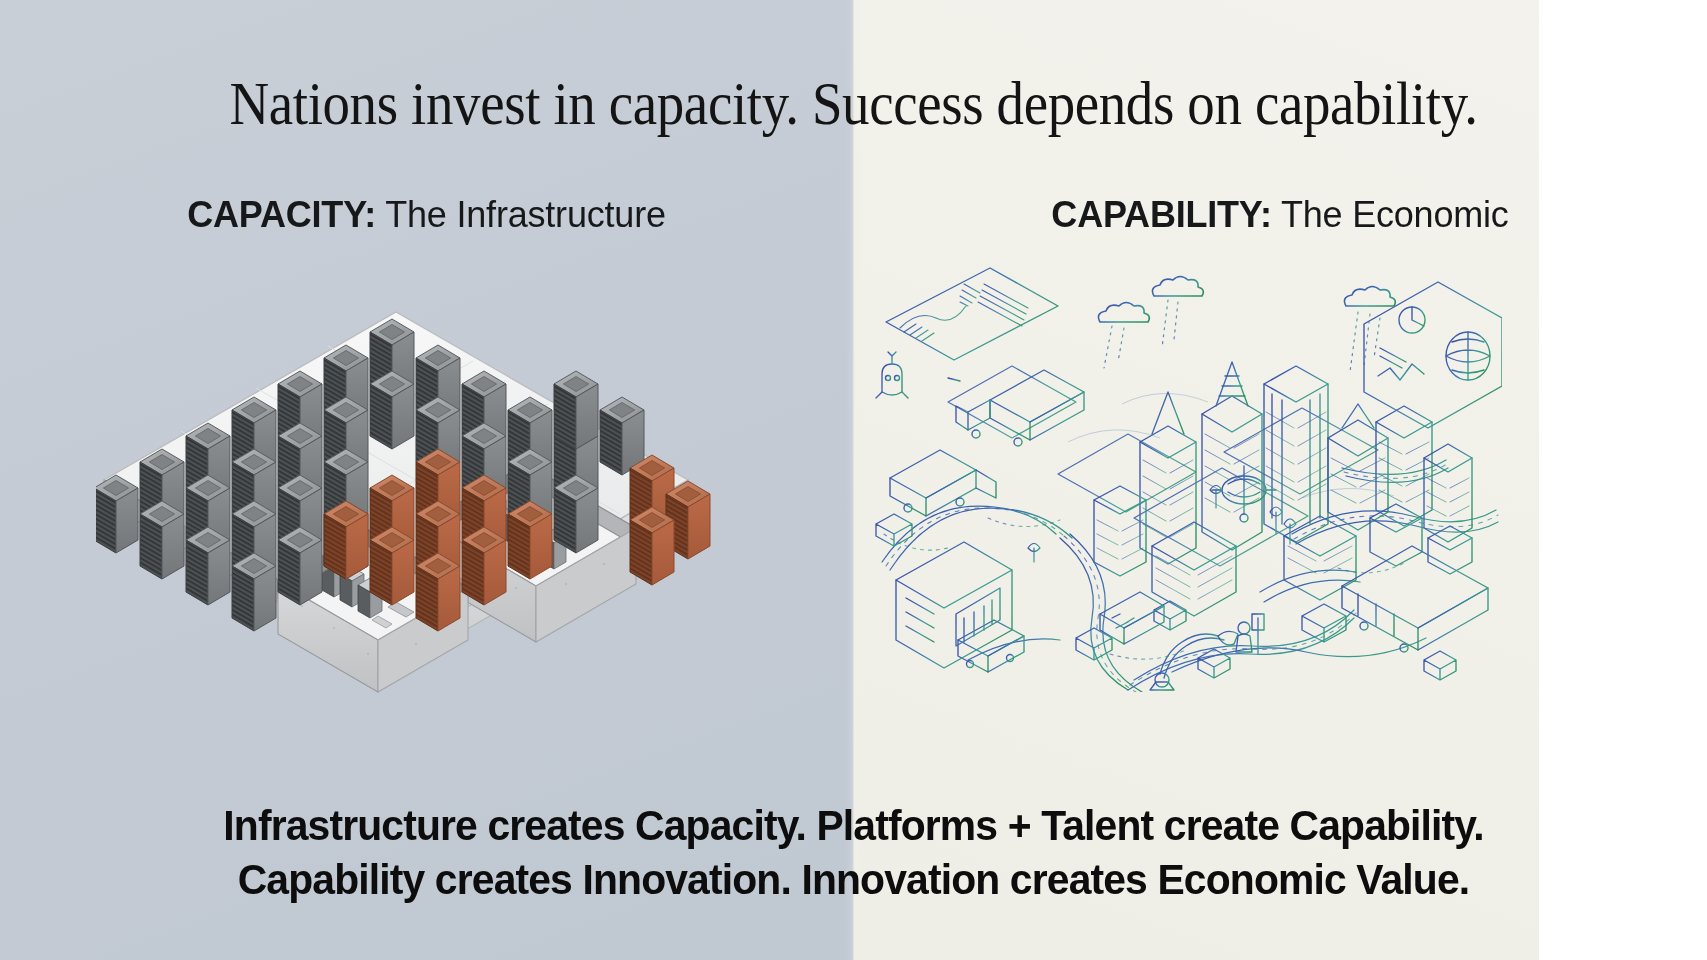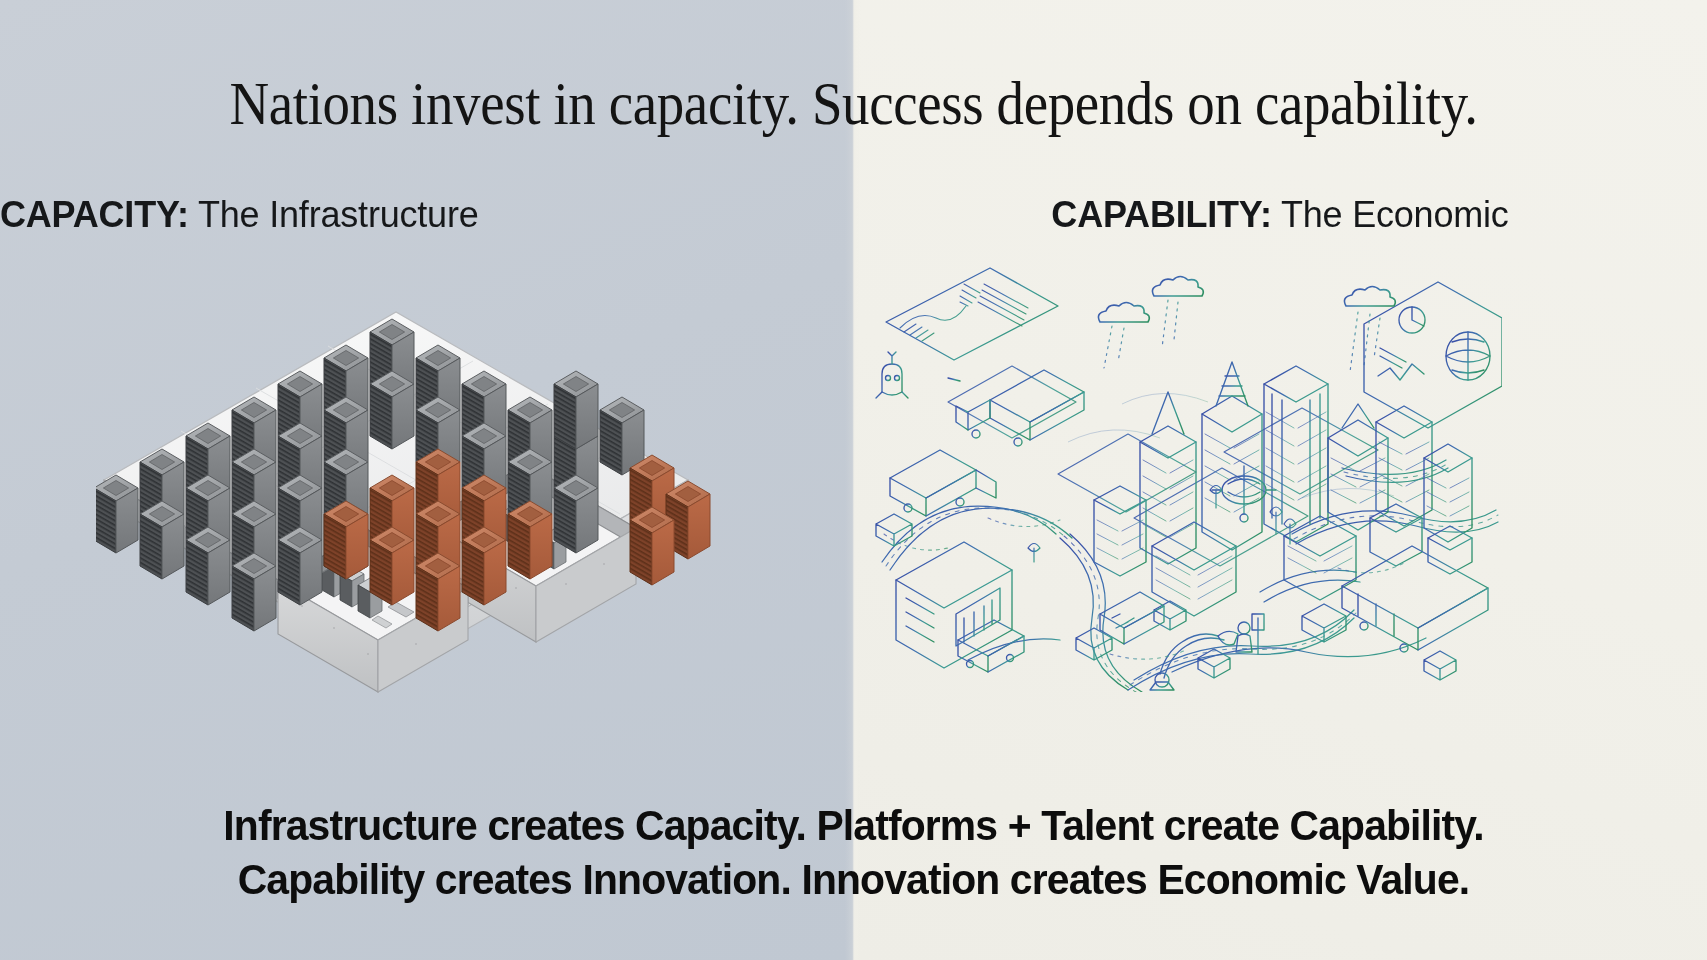--- a/index.html
+++ b/index.html
@@ -1,21 +1,21 @@
 <!DOCTYPE html>
 <html><head>
 <meta charset="utf-8">
 <title>Capacity vs Capability</title>
 <style>
   html,body{margin:0;padding:0;background:#ffffff;}
   body{font-family:"Liberation Sans", sans-serif;}
 
   #slide{
     position:relative;
-    width:1707px;height:960px;
+    width:1539px;height:960px;
     overflow:hidden;
     background:#c6ccd4;
   }
 
   
   .bg-left{
     position:absolute;left:0;top:0;width:853px;height:960px;
     background:linear-gradient(160deg,#c9cfd7 0%,#c4cbd4 45%,#c0c8d2 100%);
   }
   .bg-right{
@@ -45,21 +45,21 @@
   .subhead{
     position:absolute;top:193px;
     font-size:36px;
     line-height:1.2;
     color:#16181a;
     white-space:nowrap;
     letter-spacing:-.2px;
   }
   .subhead .lead{font-weight:700;}
   .subhead .tail{font-weight:400;}
-  .subhead.left{left:0;width:853px;}
+  .subhead.left{left:0;width:853px;text-align:center;}
   .subhead.right{left:853px;width:854px;text-align:center;}
 
   
   .caption{
     position:absolute;left:0;top:798px;width:1707px;
     text-align:center;
     font-size:43px;
     font-weight:700;
     line-height:1.26;
     letter-spacing:-.9px;

